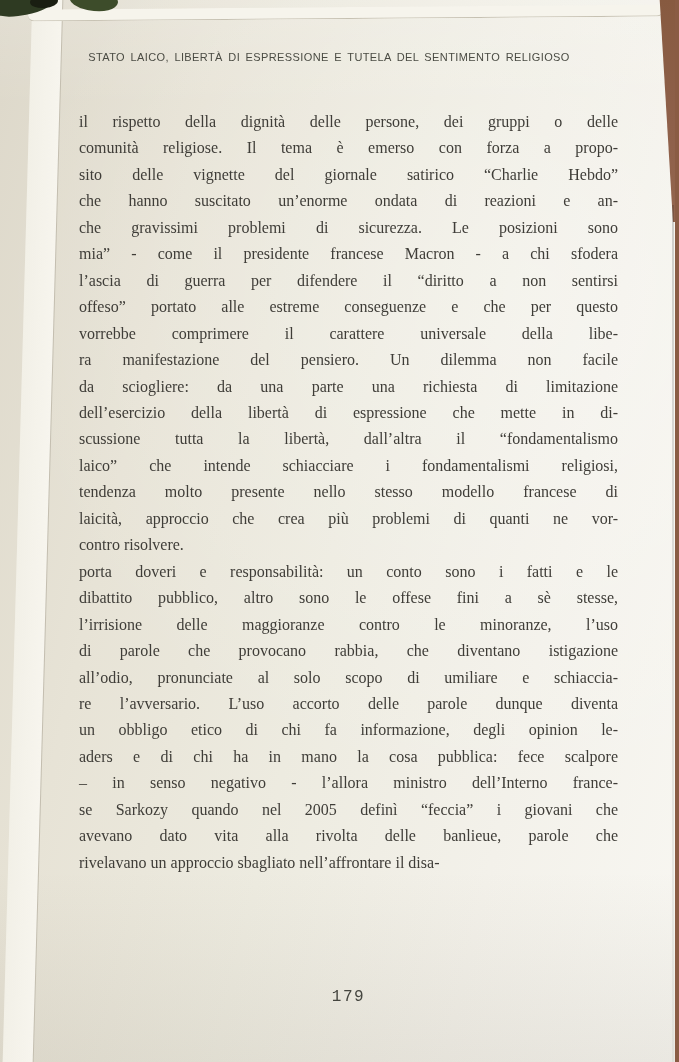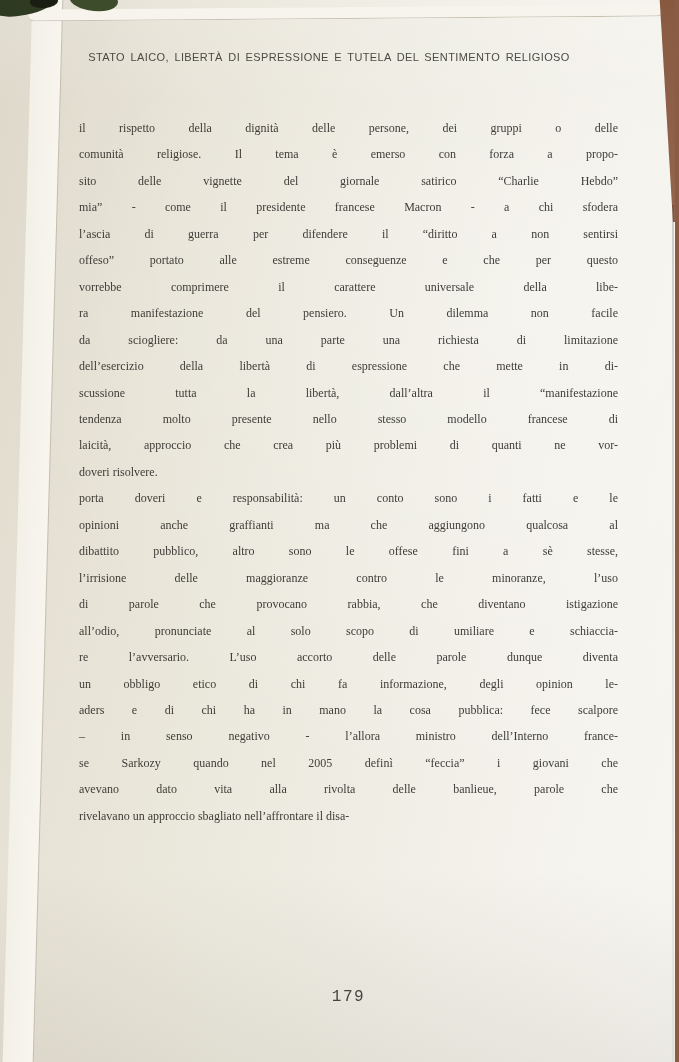--- a/index.html
+++ b/index.html
@@ -39,22 +39,22 @@
     position:absolute;top:205px;bottom:0;right:1px;width:2px;z-index:4;
     background:linear-gradient(to bottom, rgba(0,0,0,.16), rgba(0,0,0,.04));
   }
   
   .running-header{
     position:absolute;top:51px;left:64px;width:530px;z-index:6;
     text-align:center;font-family:"Liberation Sans",sans-serif;
     font-size:11px;letter-spacing:.4px;word-spacing:2px;color:#4a4b43;
   }
   .body-text{
-    position:absolute;left:79px;top:115px;width:539px;z-index:6;
-    font-size:12px;line-height:26.45px;color:#3f3d38;
+    position:absolute;left:79px;top:109px;width:539px;z-index:6;
+    font-size:16px;line-height:26.45px;color:#3f3d38;
   }
   .line{text-align:justify;text-align-last:justify;}
   .line.para-end{text-align-last:left;}
   .line.indent{text-indent:38px;}
   .it{}
   .page-number{
     position:absolute;top:988px;left:79px;width:539px;z-index:6;
     text-align:center;font-family:Liberation Mono, monospace;
     font-size:16px;letter-spacing:1.5px;color:#44453f;
   }
@@ -74,33 +74,35 @@
 
   <div class="table-wedge"></div>
   <div class="right-edge-line"></div>
 
   <div class="running-header">STATO LAICO, LIBERTÀ DI ESPRESSIONE E TUTELA DEL SENTIMENTO RELIGIOSO</div>
 
   <div class="body-text">
       <div class="line"><span>il rispetto della dignità delle persone, dei gruppi o delle</span></div>
       <div class="line"><span>comunità religiose. Il tema è emerso con forza a propo-</span></div>
       <div class="line"><span>sito delle vignette del giornale satirico “Charlie Hebdo”</span></div>
+      <div class="line"><span>che hanno suscitato un’enorme ondata di reazioni e an-</span></div>
+      <div class="line"><span>che gravissimi problemi di sicurezza. Le posizioni sono</span></div>
       <div class="line"><span>mia” - come il presidente francese Macron - a chi sfodera</span></div>
       <div class="line"><span>l’ascia di guerra per difendere il “diritto a non sentirsi</span></div>
       <div class="line"><span>offeso” portato alle estreme conseguenze e che per questo</span></div>
       <div class="line"><span>vorrebbe comprimere il carattere universale della libe-</span></div>
       <div class="line"><span>ra manifestazione del pensiero. Un dilemma non facile</span></div>
       <div class="line"><span>da sciogliere: da una parte una richiesta di limitazione</span></div>
       <div class="line"><span>dell’esercizio della libertà di espressione che mette in di-</span></div>
-      <div class="line"><span>scussione tutta la libertà, dall’altra il “manifestazione</span></div>
+      <div class="line"><span>scussione tutta la libertà, dall’altra il “fondamentalismo</span></div>
+      <div class="line"><span>laico” che intende schiacciare i fondamentalismi religiosi,</span></div>
       <div class="line"><span>tendenza molto presente nello stesso modello francese di</span></div>
       <div class="line"><span>laicità, approccio che crea più problemi di quanti ne vor-</span></div>
-      <div class="line para-end"><span>doveri risolvere.</span></div>
+      <div class="line para-end"><span>contro risolvere.</span></div>
       <div class="line"><span>porta doveri e responsabilità: un conto sono i fatti e le</span></div>
-      <div class="line"><span>opinioni anche graffianti ma che aggiungono qualcosa al</span></div>
       <div class="line"><span>dibattito pubblico, altro sono le offese fini a sè stesse,</span></div>
       <div class="line"><span>l’irrisione delle maggioranze contro le minoranze, l’uso</span></div>
       <div class="line"><span>di parole che provocano rabbia, che diventano istigazione</span></div>
       <div class="line"><span>all’odio, pronunciate al solo scopo di umiliare e schiaccia-</span></div>
       <div class="line"><span>re l’avversario. L’uso accorto delle parole dunque diventa</span></div>
       <div class="line"><span>un obbligo etico di chi fa informazione, degli </span><span class="it">opinion le-</span></div>
       <div class="line"><span class="it">aders</span><span> e di chi ha in mano la cosa pubblica: fece scalpore</span></div>
       <div class="line"><span>– in senso negativo - l’allora ministro dell’Interno france-</span></div>
       <div class="line"><span>se Sarkozy quando nel 2005 definì “feccia” i giovani che</span></div>
       <div class="line"><span>avevano dato vita alla rivolta delle </span><span class="it">banlieue</span><span>, parole che</span></div>

